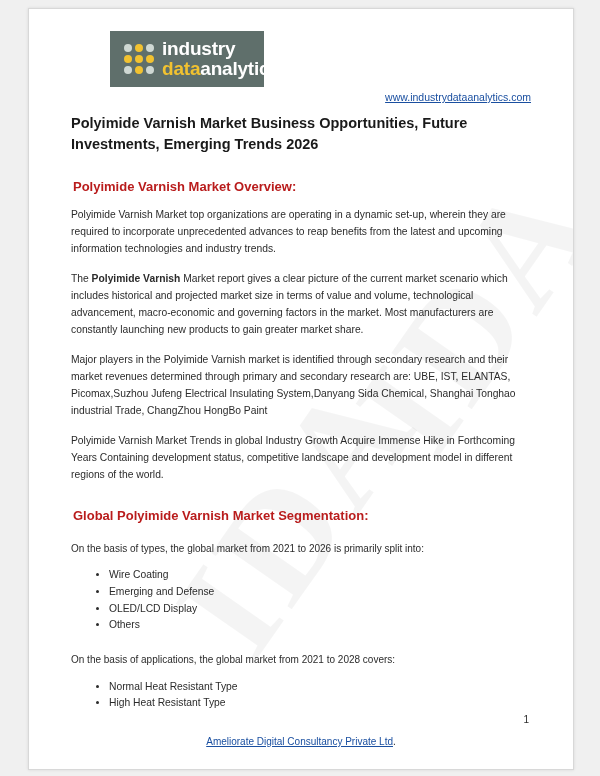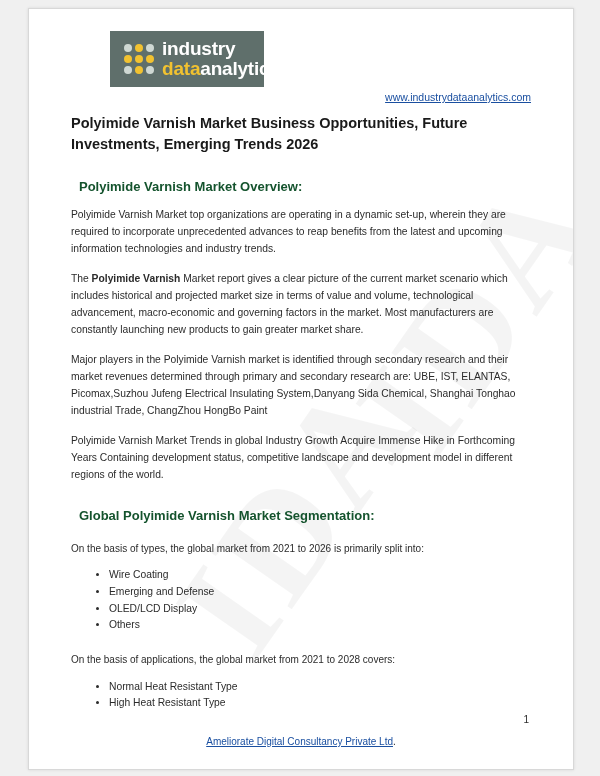--- a/index.html
+++ b/index.html
@@ -110,22 +110,22 @@
   }
   h1.doc-title {
     font-size: 14.5px;
     line-height: 1.45;
     color: #1a1a1a;
     margin: 22px 0 0 0;
     font-weight: bold;
   }
   h2.section-title {
     font-size: 13px;
-    color: #14532d;
-    margin: 24px 0 0 8px;
+    color: #b91c1c;
+    margin: 24px 0 0 2px;
     font-weight: bold;
   }
   p.body-text {
     font-size: 10.3px;
     line-height: 1.65;
     color: #2b2b2b;
     margin: 13px 0 0 0;
     text-align: left;
   }
   p.body-text b { font-weight: bold; }

